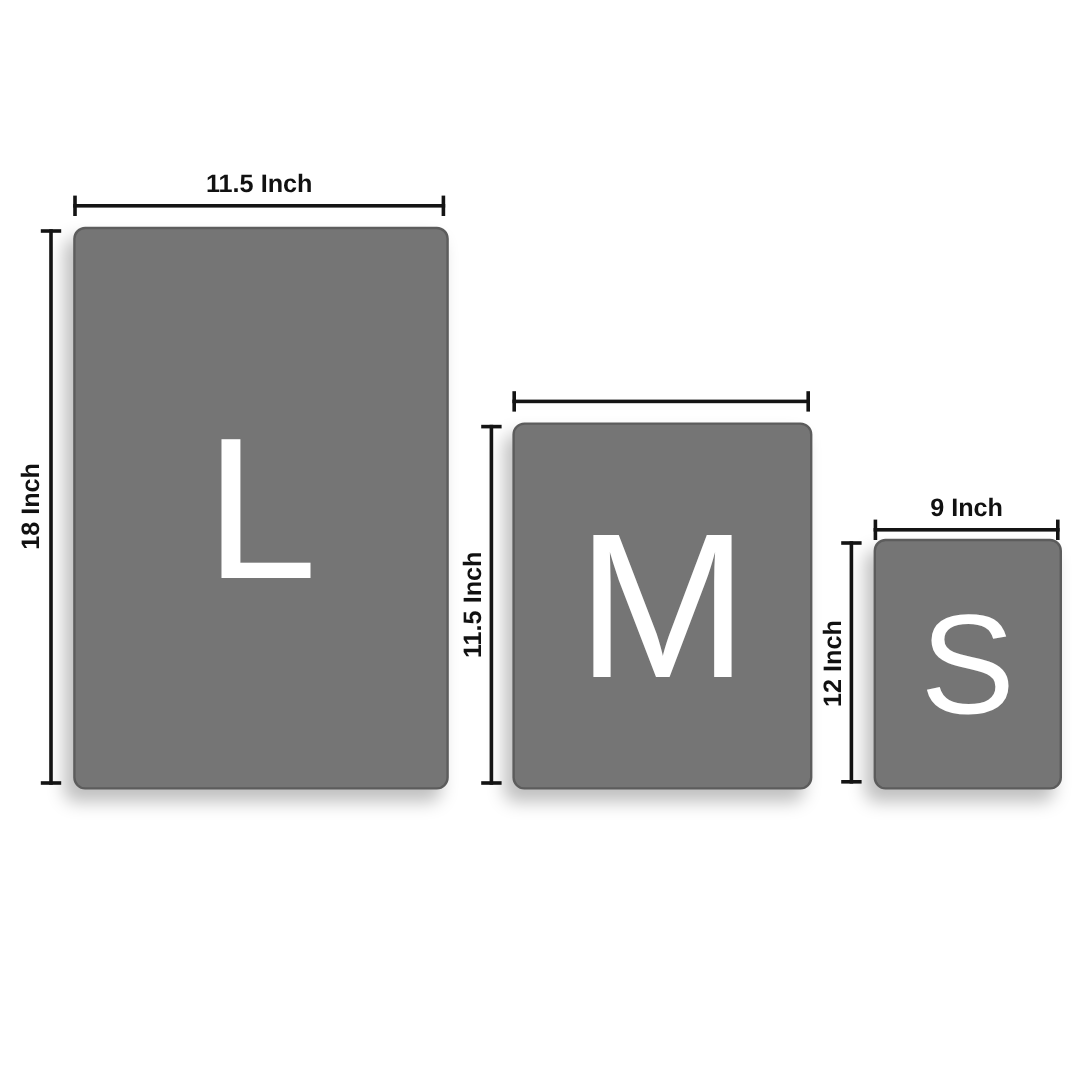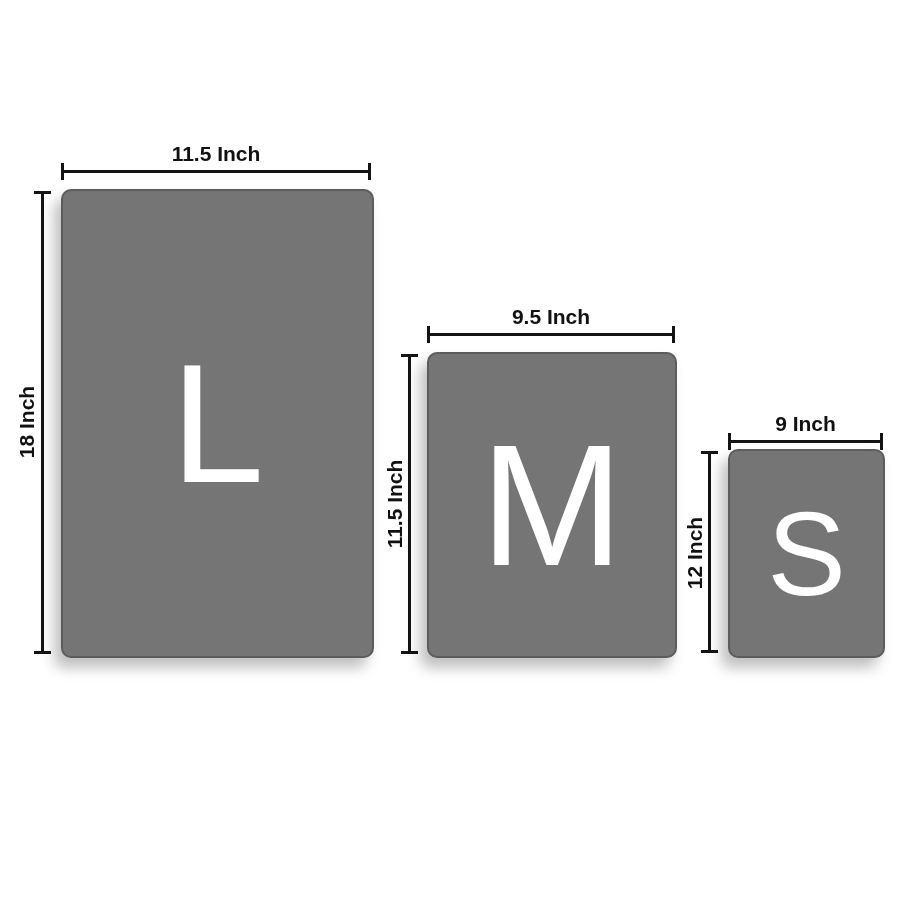--- a/index.html
+++ b/index.html
@@ -66,21 +66,20 @@
 <div class="canvas">
 
   <div class="hlabel l-hlabel">11.5 Inch</div>
   <div class="hdim l-hdim"></div>
   <div class="vlabel l-vlabel">18 Inch</div>
   <div class="vdim l-vdim"></div>
   <div class="card l-card">
     <span class="letter l-letter">L</span>
   </div>
 
-  <div class="hlabel m-hlabel">9.5 Inch</div>
   <div class="hdim m-hdim"></div>
   <div class="vlabel m-vlabel">11.5 Inch</div>
   <div class="vdim m-vdim"></div>
   <div class="card m-card">
     <span class="letter m-letter">M</span>
   </div>
 
   <div class="hlabel s-hlabel">9 Inch</div>
   <div class="hdim s-hdim"></div>
   <div class="vlabel s-vlabel">12 Inch</div>

